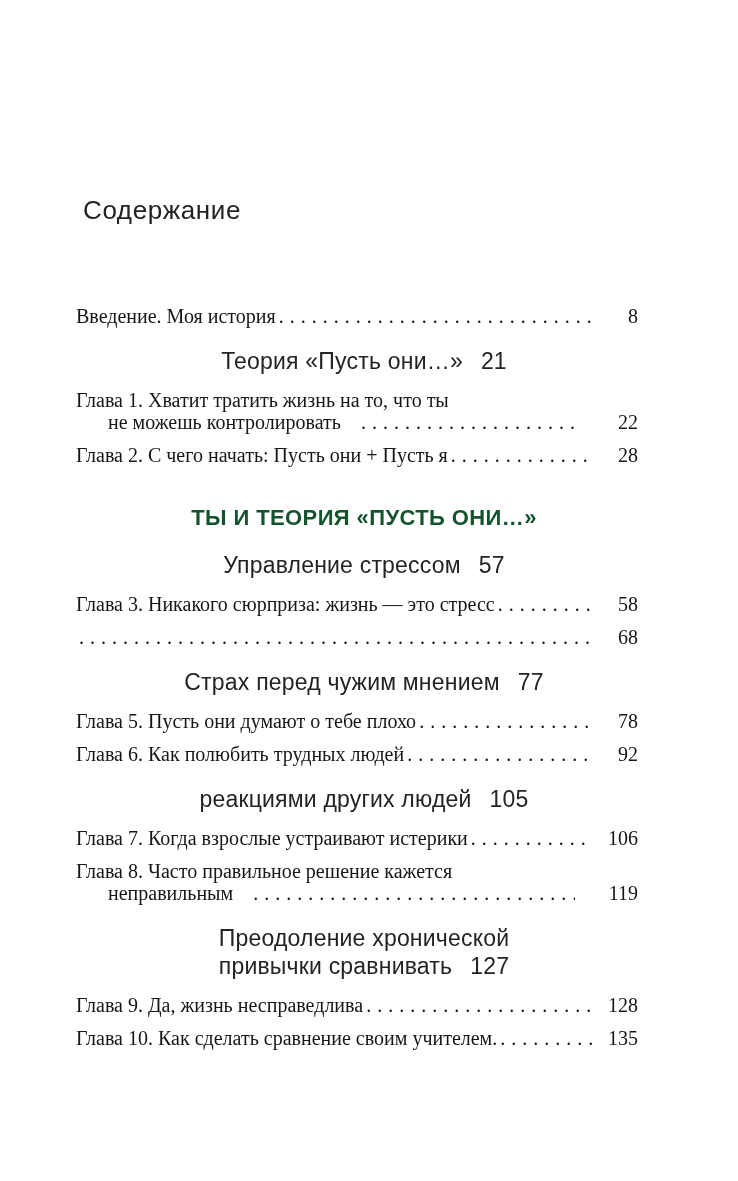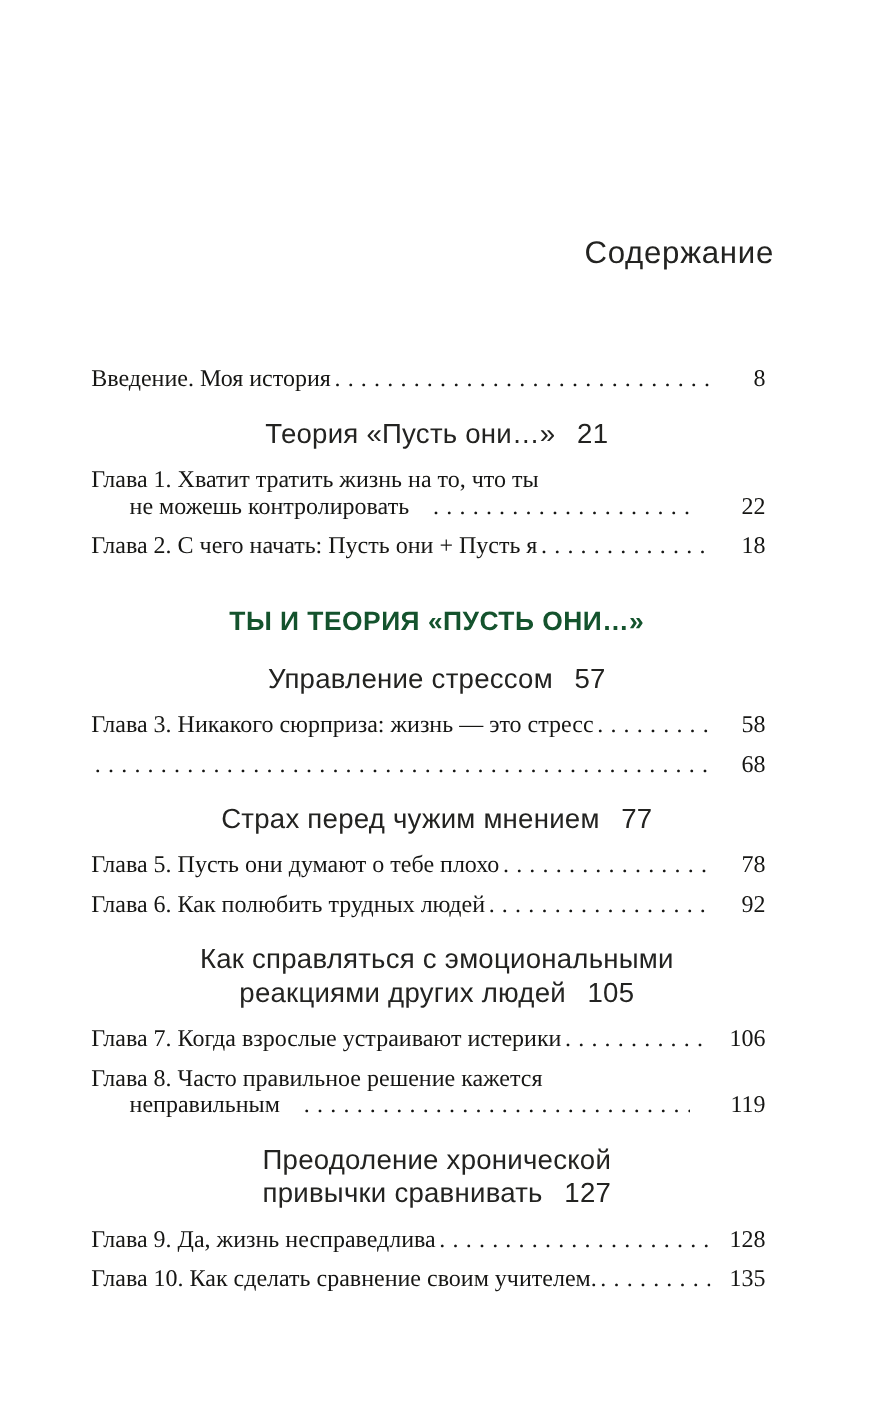--- a/index.html
+++ b/index.html
@@ -20,21 +20,21 @@
     padding: 195px 100px 0 76px;
     background: #ffffff;
   }
   .toc-title {
     font-family: "Liberation Sans", "DejaVu Sans", sans-serif;
     font-size: 26px;
     font-weight: 400;
     line-height: 31px;
     letter-spacing: 0.6px;
     color: #232321;
-    text-align: right;
+    text-align: left;
     margin: 0 0 79px 0;
     transform: translateX(7px);
   }
   .toc { width: 562px; }
 
   
   .entry {
     font-size: 20px;
     line-height: 22px;
     color: #161614;
@@ -113,21 +113,21 @@
         <div class="line flexrow cont">
           <span>не можешь контролировать</span>
           <span class="dots"></span>
           <span class="page-num">22</span>
         </div>
       </div>
       <div class="entry">
         <div class="line flexrow">
           <span>Глава 2. С чего начать: Пусть они + Пусть я</span>
           <span class="dots"></span>
-          <span class="page-num">18</span>
+          <span class="page-num">28</span>
         </div>
       </div>
       <div class="part"><span>ТЫ И ТЕОРИЯ «ПУСТЬ ОНИ…»</span></div>
       <div class="section">
         <div><span>Управление стрессом</span><span class="sec-page">57</span></div>
       </div>
       <div class="entry">
         <div class="line flexrow">
           <span>Глава 3. Никакого сюрприза: жизнь — это стресс</span>
           <span class="dots"></span>
@@ -151,21 +151,20 @@
         </div>
       </div>
       <div class="entry">
         <div class="line flexrow">
           <span>Глава 6. Как полюбить трудных людей</span>
           <span class="dots"></span>
           <span class="page-num">92</span>
         </div>
       </div>
       <div class="section">
-        <div><span>Как справляться с эмоциональными</span></div>
         <div><span>реакциями других людей</span><span class="sec-page">105</span></div>
       </div>
       <div class="entry">
         <div class="line flexrow">
           <span>Глава 7. Когда взрослые устраивают истерики</span>
           <span class="dots"></span>
           <span class="page-num">106</span>
         </div>
       </div>
       <div class="entry">

